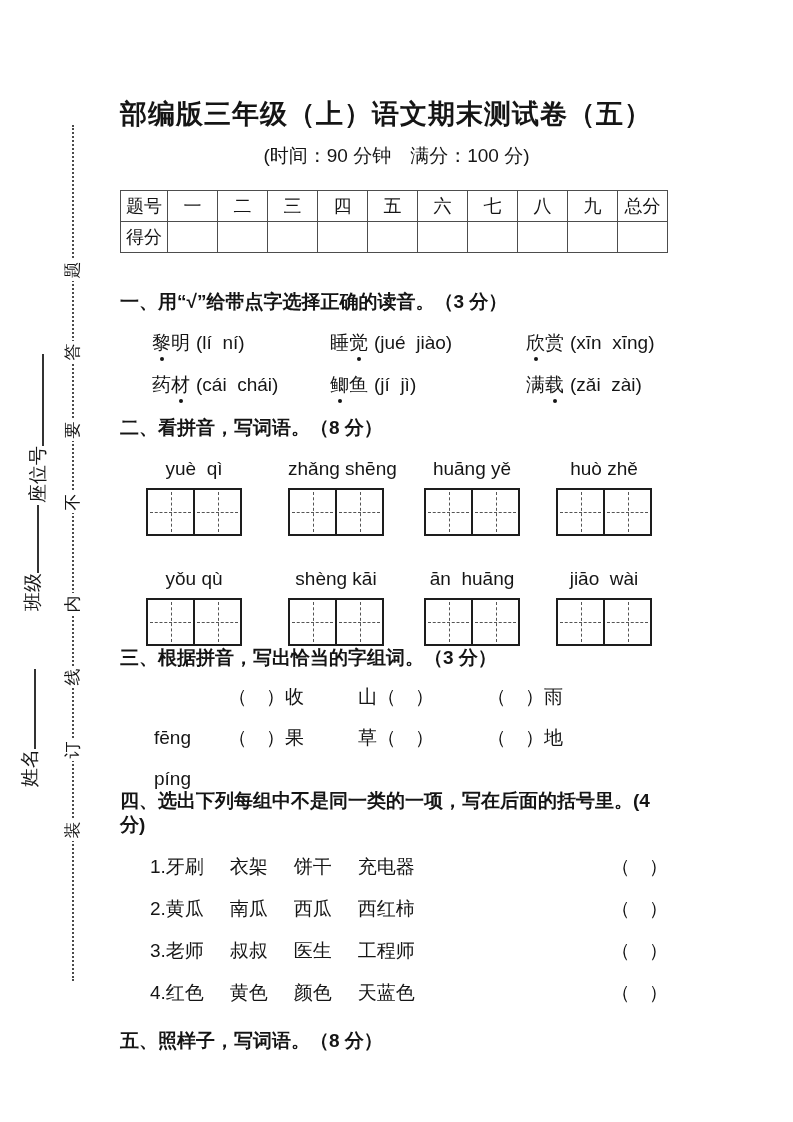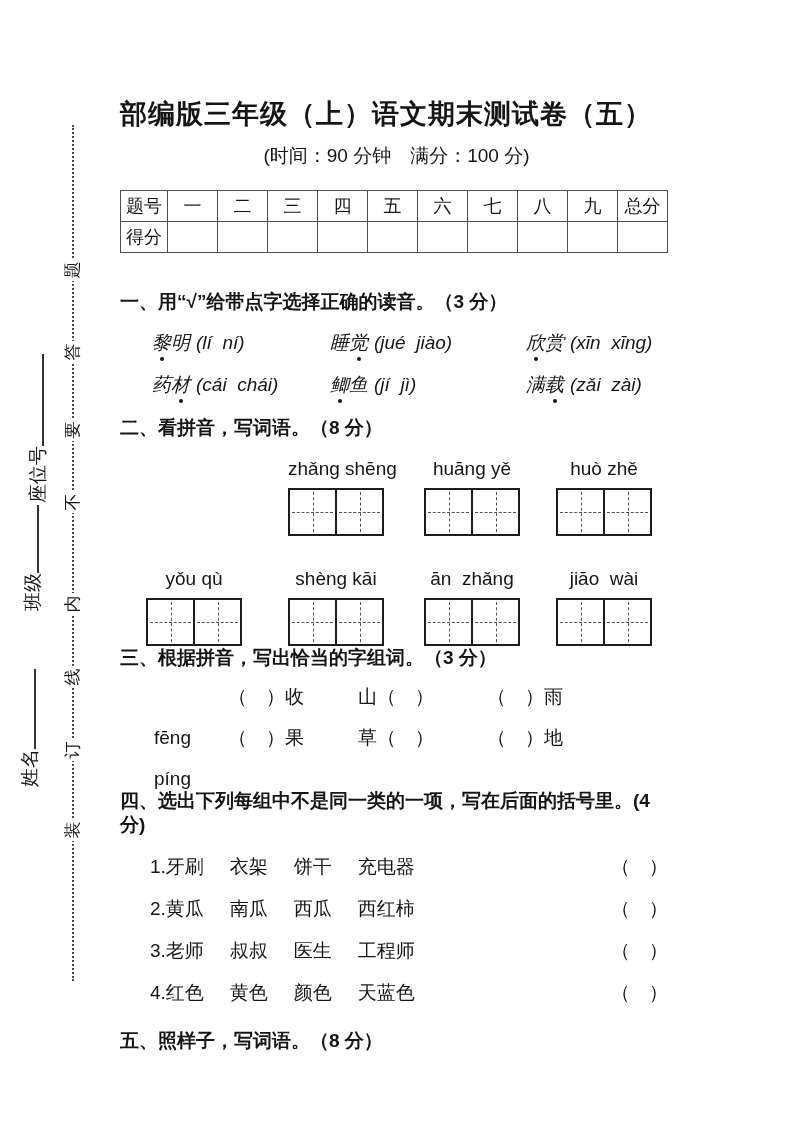--- a/index.html
+++ b/index.html
@@ -17,21 +17,21 @@
   table.score td {
     border:1.6px solid #4d4d4d; width:49px; height:30px; padding:0;
     text-align:center; font-size:18px;
   }
   table.score td.first { width:46px; }
 
   .sec-heading { font-weight:700; font-size:19px; line-height:24px; }
   .mt26 { margin-top:37px; } .mt18 { margin-top:18px; } .mt14 { } .mt24 { margin-top:24px; }
 
   
-  .s1-row { display:flex; padding-left:32px; margin-top:16px; font-size:19px; line-height:26px;font-style:italic; }
+  .s1-row { display:flex; padding-left:32px; margin-top:16px; font-size:19px; line-height:26px; }
   .s1-item.c0 { width:178px; } .s1-item.c1 { width:196px; }
   .s1-item .pinyin { margin-left:6px; white-space:pre; }
   .zi { position:relative; display:inline-block; }
   .zi.dot::after {
     content:""; position:absolute; left:50%; bottom:-5px; width:4px; height:4px;
     background:#151515; border-radius:50%; transform:translateX(-50%);
   }
 
   
   .s2-row { position:relative; height:78px; }
@@ -139,20 +139,27 @@
         <div class="s1-row">
           <span class="s1-item c0"><span class="word"><span class="zi">药</span><span class="zi dot">材</span></span><span class="pinyin">(cái  chái)</span></span>
           <span class="s1-item c1"><span class="word"><span class="zi dot">鲫</span><span class="zi">鱼</span></span><span class="pinyin">(jí  jì)</span></span>
           <span class="s1-item c2"><span class="word"><span class="zi">满</span><span class="zi dot">载</span></span><span class="pinyin">(zǎi  zài)</span></span>
         </div>
       </div>
 
     <div class="sec-heading mt18">二、看拼音，写词语。（8 分）</div>
     <div id="s2-rows">
         <div class="s2-row r0">
+          <div class="s2-unit" style="left: 26px;">
+            <span class="pinyin">yuè  qì</span>
+            <div class="tzg">
+              <div class="tzg-cell"></div>
+              <div class="tzg-cell"></div>
+            </div>
+          </div>
           <div class="s2-unit" style="left: 168px;">
             <span class="pinyin">zhǎng shēng</span>
             <div class="tzg">
               <div class="tzg-cell"></div>
               <div class="tzg-cell"></div>
             </div>
           </div>
           <div class="s2-unit" style="left: 436px;">
             <span class="pinyin">huò zhě</span>
             <div class="tzg">
@@ -177,21 +184,21 @@
             </div>
           </div>
           <div class="s2-unit" style="left: 168px;">
             <span class="pinyin">shèng kāi</span>
             <div class="tzg">
               <div class="tzg-cell"></div>
               <div class="tzg-cell"></div>
             </div>
           </div>
           <div class="s2-unit" style="left: 304px;">
-            <span class="pinyin">ān  zhǎng</span>
+            <span class="pinyin">ān  huāng</span>
             <div class="tzg">
               <div class="tzg-cell"></div>
               <div class="tzg-cell"></div>
             </div>
           </div>
           <div class="s2-unit" style="left: 436px;">
             <span class="pinyin">jiāo  wài</span>
             <div class="tzg">
               <div class="tzg-cell"></div>
               <div class="tzg-cell"></div>

